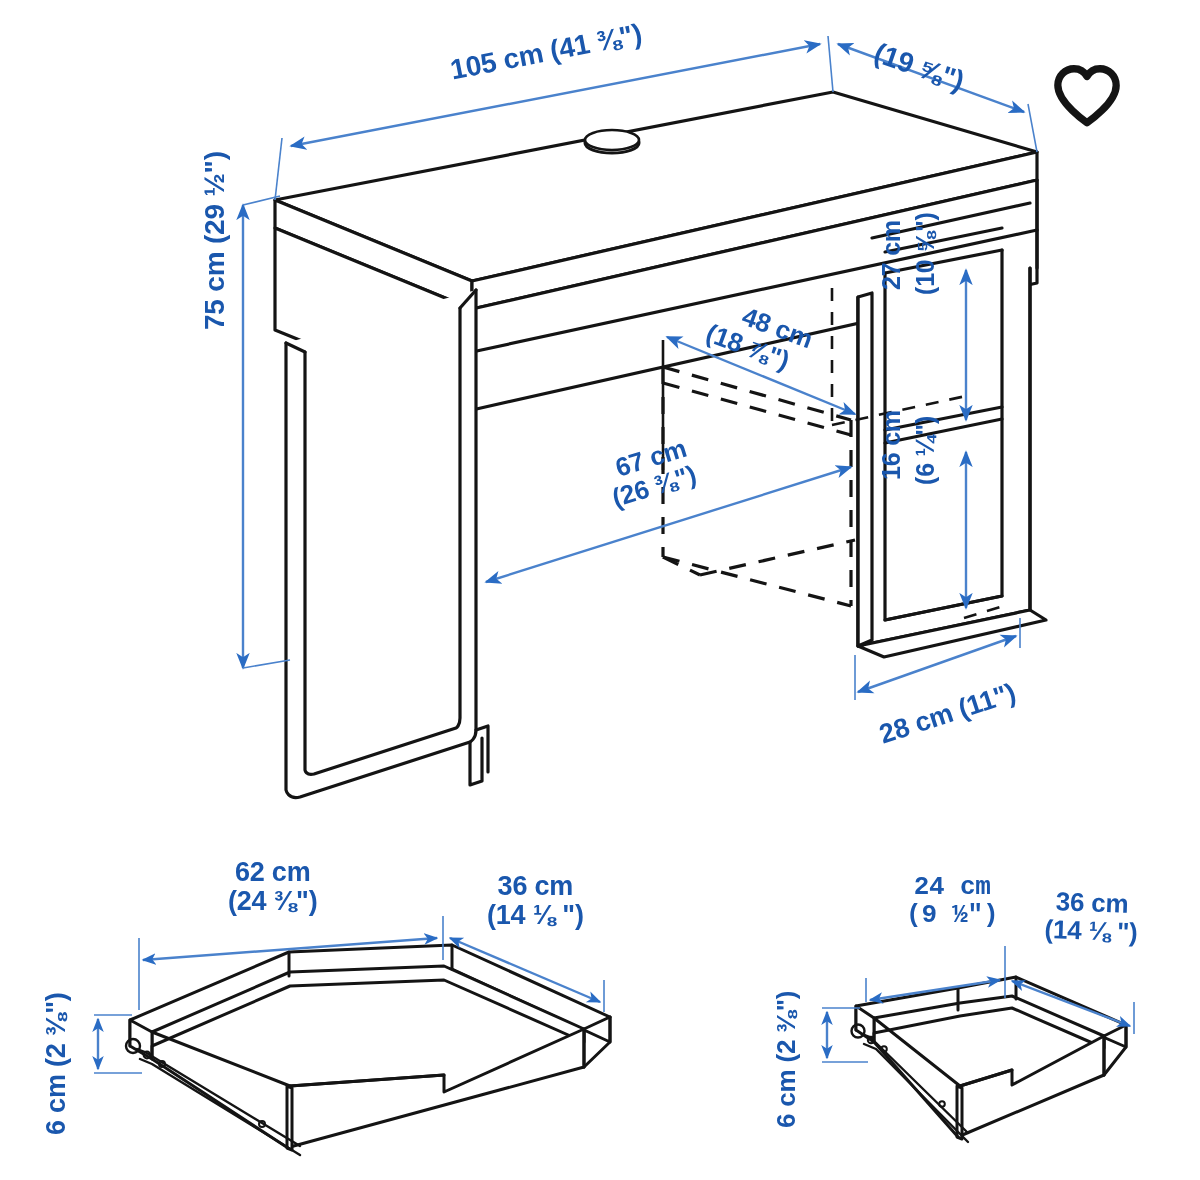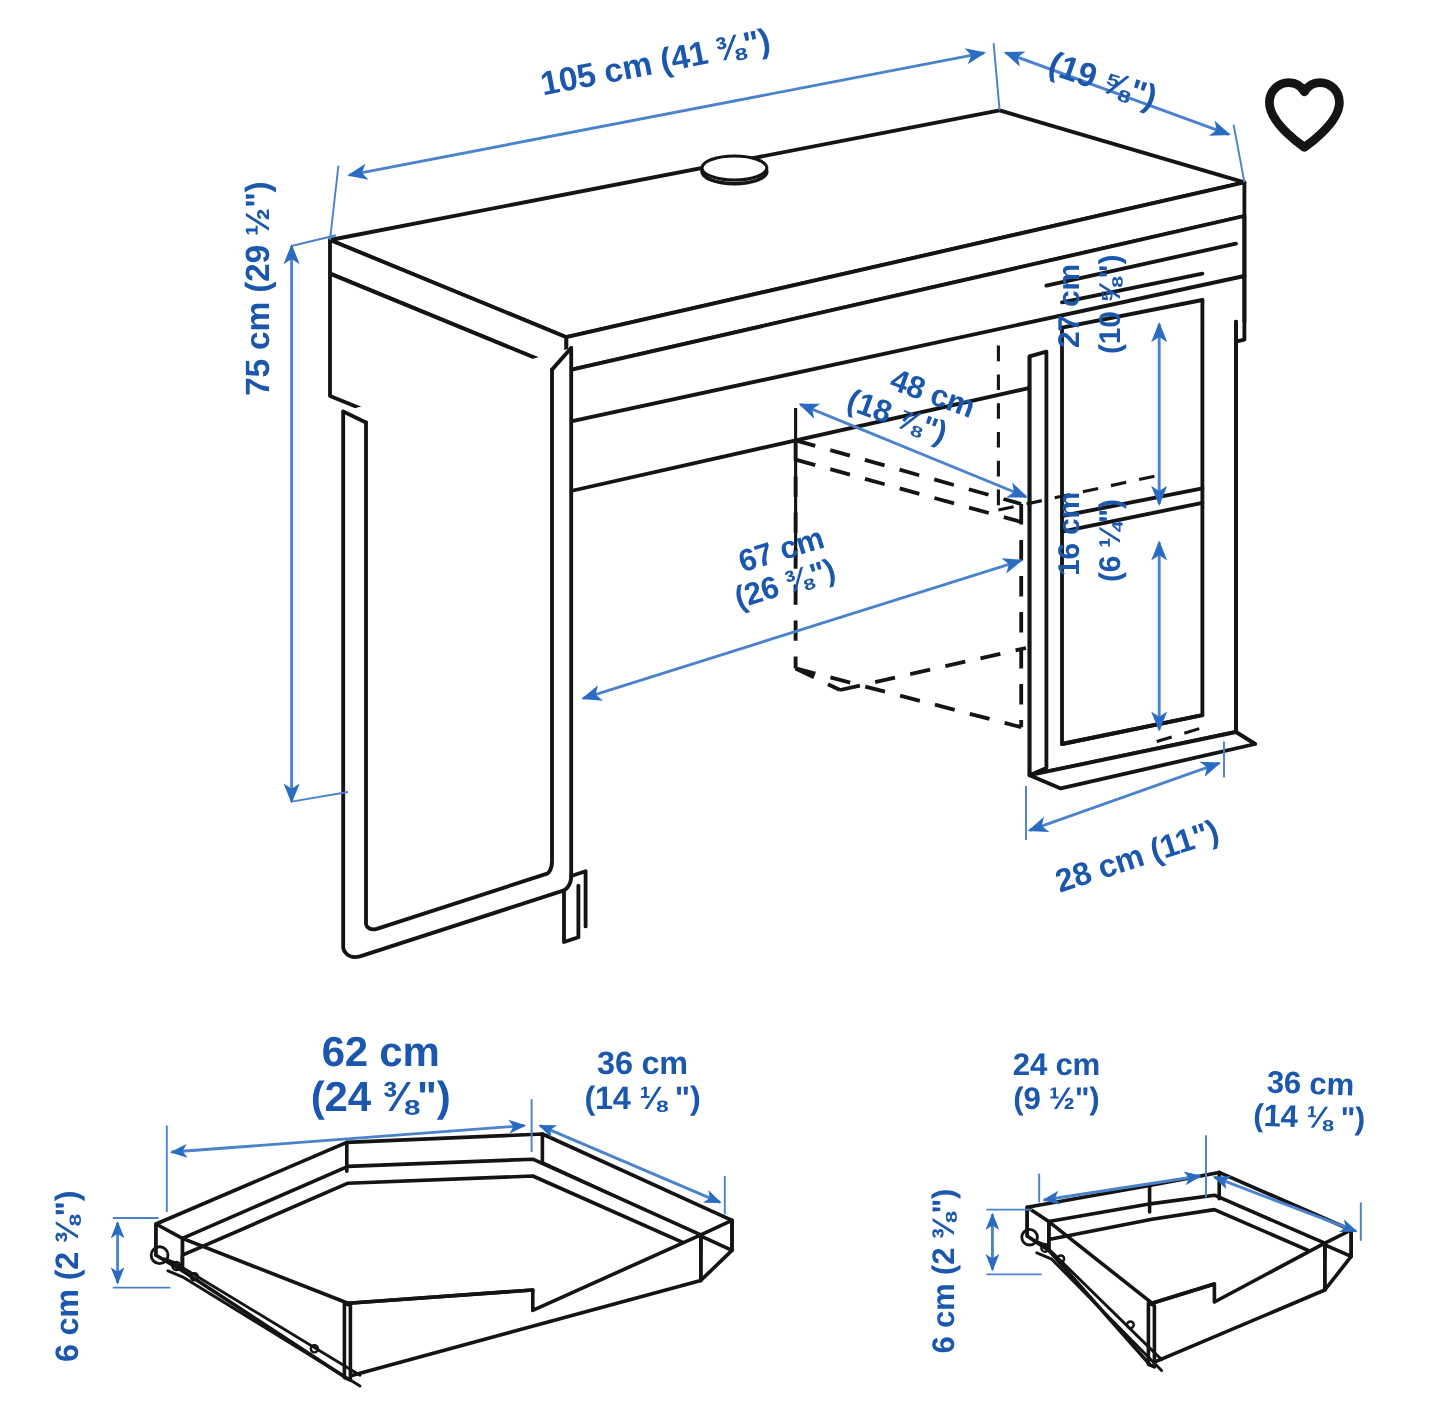--- a/index.html
+++ b/index.html
@@ -266,35 +266,35 @@
     <span>16 cm</span>
   </div>
   <div class="dimlabel" style="left:912px; top:485px; font-size:25px; transform:rotate(-90deg); transform-origin:left top; width:170px;">
     <span>(6 ¼")</span>
   </div>
 
   <div class="dimlabel" style="left:876px; top:722px; font-size:27px; transform:rotate(-18deg); transform-origin:left top;">
     <span>28 cm (11")</span>
   </div>
 
-  <div class="dimlabel" style="left:228px; top:858px; font-size:35px; text-align:center;margin-left:31px;">
+  <div class="dimlabel" style="left:228px; top:858px; font-size:27px; text-align:center;">
     <span>62 cm</span>
     <span class="l2">(24 ⅜")</span>
   </div>
 
   <div class="dimlabel" style="left:487px; top:872px; font-size:27px; text-align:center;">
     <span>36 cm</span>
     <span class="l2">(14 ⅛ ")</span>
   </div>
 
   <div class="dimlabel" style="left:42px; top:1135px; font-size:27px; transform:rotate(-90deg); transform-origin:left top; width:200px;">
     <span>6 cm (2 ⅜")</span>
   </div>
 
-  <div class="dimlabel" style="left:844px; top:873px; font-size:26px; text-align:center;">
+  <div class="dimlabel" style="left:906px; top:873px; font-size:26px; text-align:center;font-family:Liberation Mono, monospace;">
     <span>24 cm</span>
     <span class="l2">(9 ½")</span>
   </div>
 
   <div class="dimlabel" style="left:1046px; top:887px; font-size:26px; text-align:center; transform:rotate(2deg); transform-origin:left top;">
     <span>36 cm</span>
     <span class="l2">(14 ⅛ ")</span>
   </div>
 
   <div class="dimlabel" style="left:772px; top:1128px; font-size:26px; transform:rotate(-90deg); transform-origin:left top; width:200px;">

